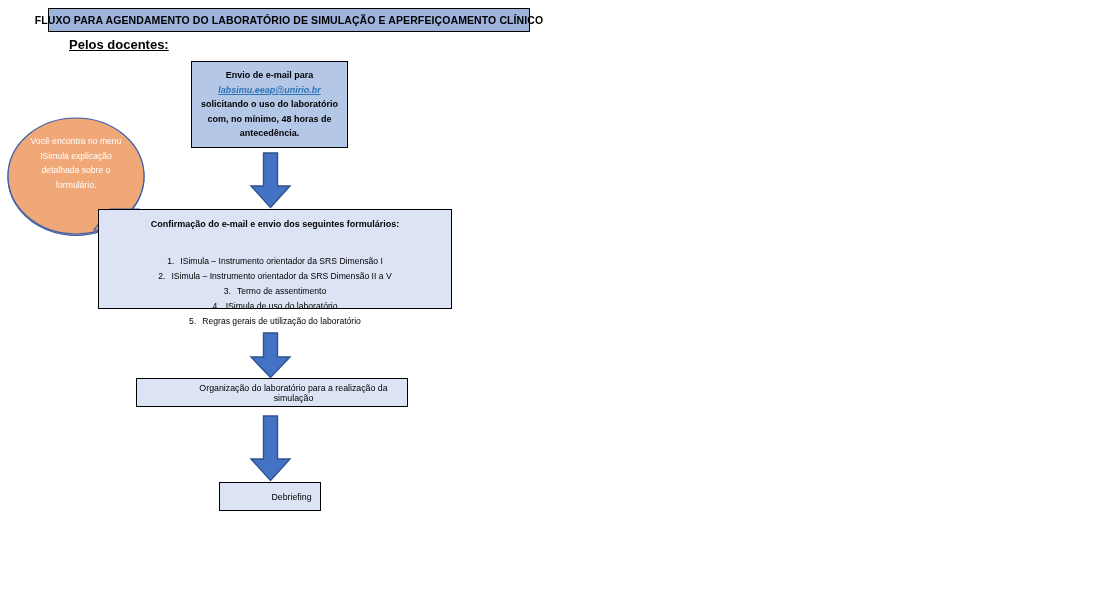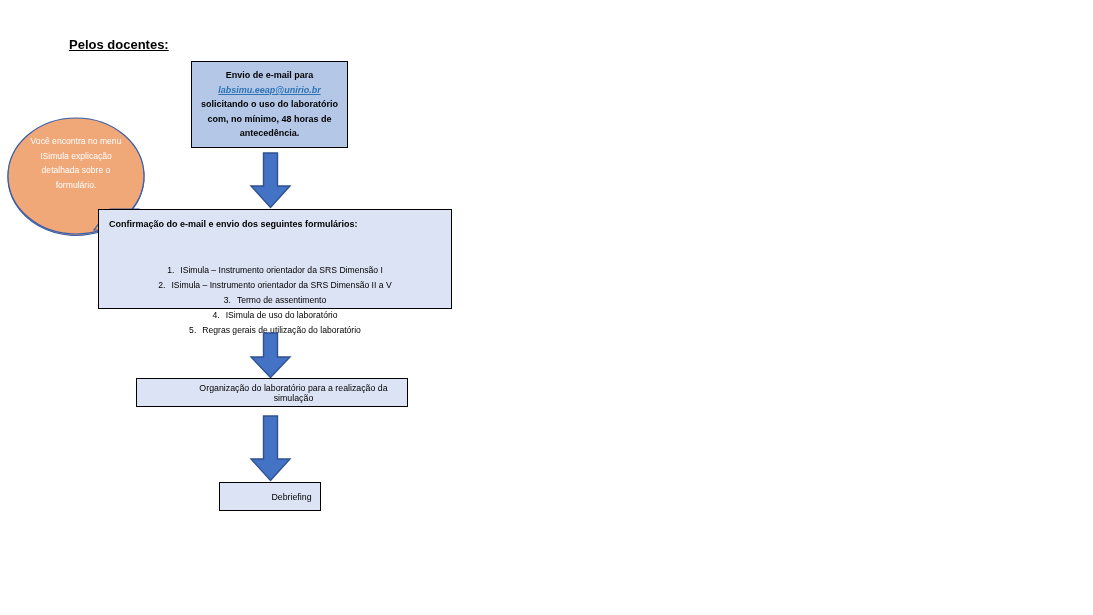--- a/index.html
+++ b/index.html
@@ -98,21 +98,22 @@
     height: 100px;
     background: #DCE3F4;
     padding: 9px 10px 6px 10px;
     display: flex;
     flex-direction: column;
   }
   .box-forms .forms-heading {
     font-size: 9px;
     font-weight: bold;
     color: #000000;
-    margin-bottom: 18px;
+    text-align: center;
+    margin-bottom: 9px;
   }
   .box-forms ol {
     list-style: none;
     margin: 16px;
     padding: 0;
   }
   .box-forms li {
     font-size: 8.6px;
     color: #000000;
     text-align: center;
@@ -185,20 +186,23 @@
     line-height: 14.5px;
     color: #FFFFFF;
     pointer-events: none;
   }
 </style>
 </head>
 <body>
 
 <div class="canvas">
 
+  <div class="title-bar">
+    <span class="title-text">FLUXO PARA AGENDAMENTO DO LABORATÓRIO DE SIMULAÇÃO E APERFEIÇOAMENTO CLÍNICO</span>
+  </div>
 
   <div class="section-label">Pelos docentes:</div>
 
   <div class="flow-box box-email">
     <div class="line">Envio de e-mail para</div>
     <div class="email-link">labsimu.eeap@unirio.br</div>
     <div class="line">solicitando o uso do laboratório</div>
     <div class="line">com, no mínimo, 48 horas de</div>
     <div class="line">antecedência.</div>
   </div>

